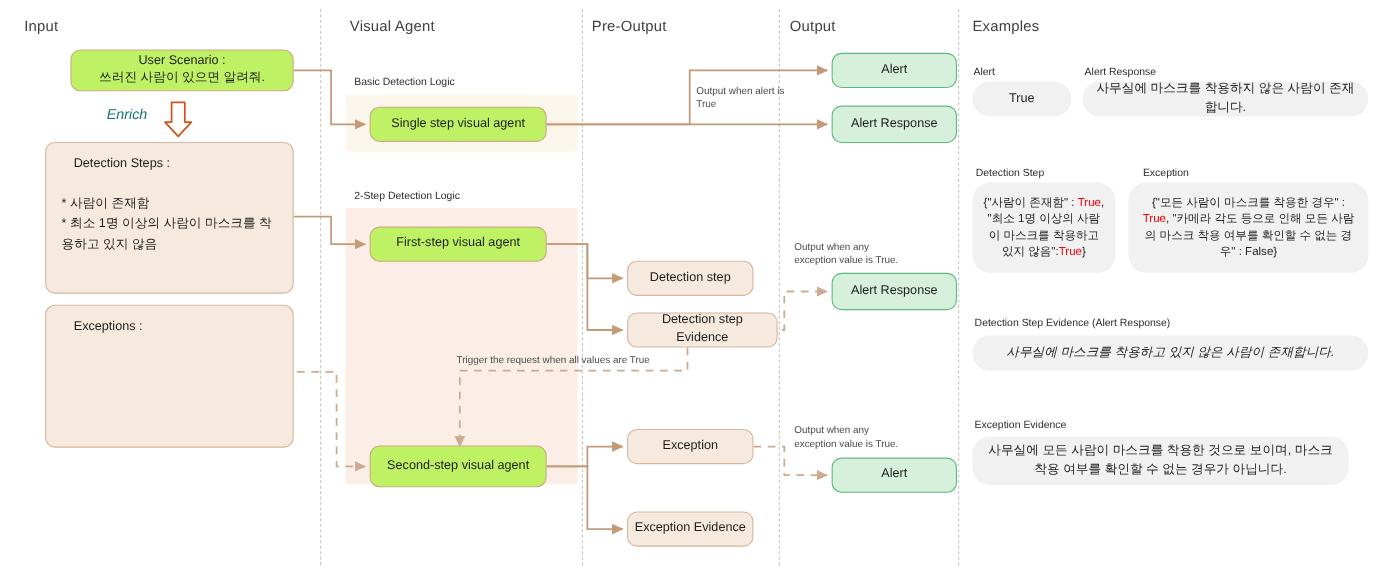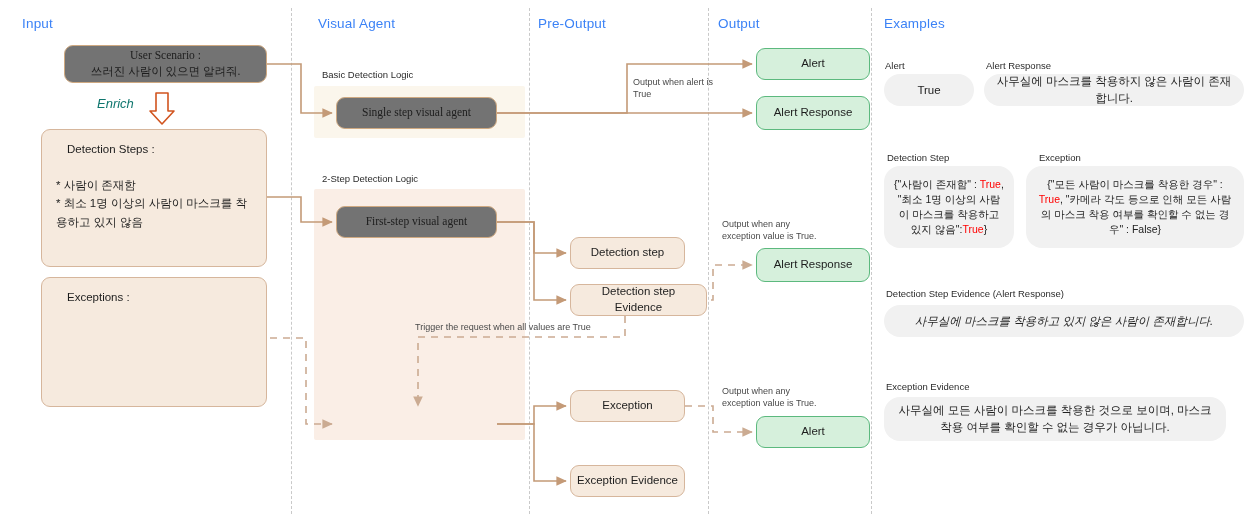--- a/index.html
+++ b/index.html
@@ -19,41 +19,40 @@
   .col-sep {
     position: absolute;
     top: 8px;
     width: 0;
     height: 506px;
     border-left: 1px dashed #c9c9c9;
   }
   .col-title {
     position: absolute;
     font-size: 13.5px;
-    color: #3b82f6;
+    color: #404040;
     letter-spacing: .2px;
     white-space: nowrap;
   }
   
   .node {
     position: absolute;
     display: flex;
     align-items: center;
     justify-content: center;
     text-align: center;
     border-radius: 9px;
     font-size: 11.5px;
     line-height: 1.35;
     color: #1d1d1d;
     padding: 3px 6px;
   }
   .node.tan {
-    background: #737373;
+    background: #bef264;
     border: 1.4px solid #cfa981;
-    font-family: Liberation Serif, serif;
   }
   .node.tan-soft {
     background: #f6eade;
     border: 1.4px solid #d6b69c;
   }
   .node.green {
     background: #d6f0dc;
     border: 1.6px solid #5cb97e;
   }
   .node.block {
@@ -210,20 +209,21 @@
   </div>
 
   <div class="small-label" style="left:322px; top:69px;">Basic Detection Logic</div>
   <div class="node tan" style="left:336px; top:97px; width:161px; height:32px;">Single step visual agent</div>
 
   <div class="small-label" style="left:322px; top:173px;">2-Step Detection Logic</div>
   <div class="node tan" style="left:336px; top:206px; width:161px; height:32px;">First-step visual agent</div>
 
   <div class="trigger-note" style="left:415px; top:322px;">Trigger the request when all values are True</div>
 
+  <div class="node tan" style="left:336px; top:405px; width:161px; height:38px;">Second-step visual agent</div>
 
   <div class="mini-note" style="left:633px; top:76px; width:86px;">Output when alert is True</div>
 
   <div class="node tan-soft" style="left:570px; top:237px; width:115px; height:32px;">Detection step</div>
   <div class="node tan-soft" style="left:570px; top:284px; width:137px; height:32px;">Detection step Evidence</div>
 
   <div class="mini-note" style="left:722px; top:218px;">Output when any exception value is True.</div>
 
   <div class="node tan-soft" style="left:570px; top:390px; width:115px; height:32px;">Exception</div>
   <div class="node tan-soft" style="left:570px; top:465px; width:115px; height:32px;">Exception Evidence</div>

